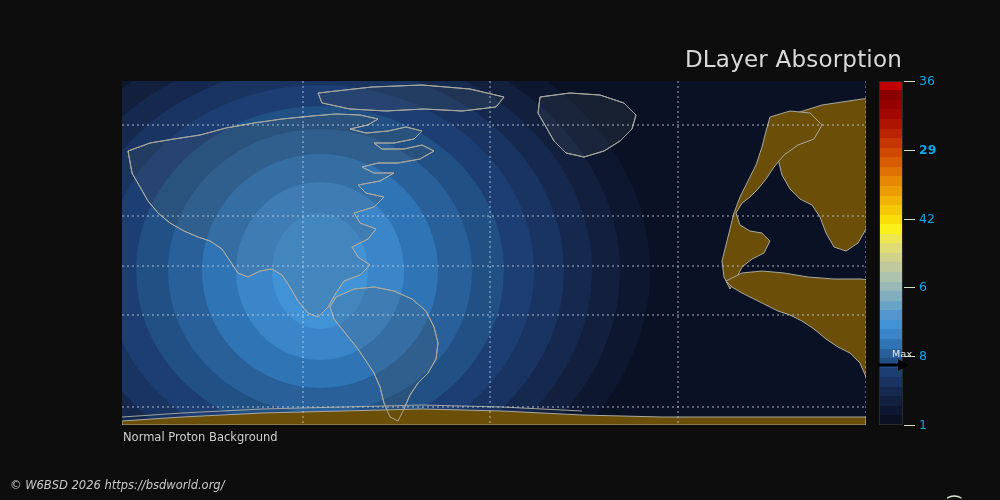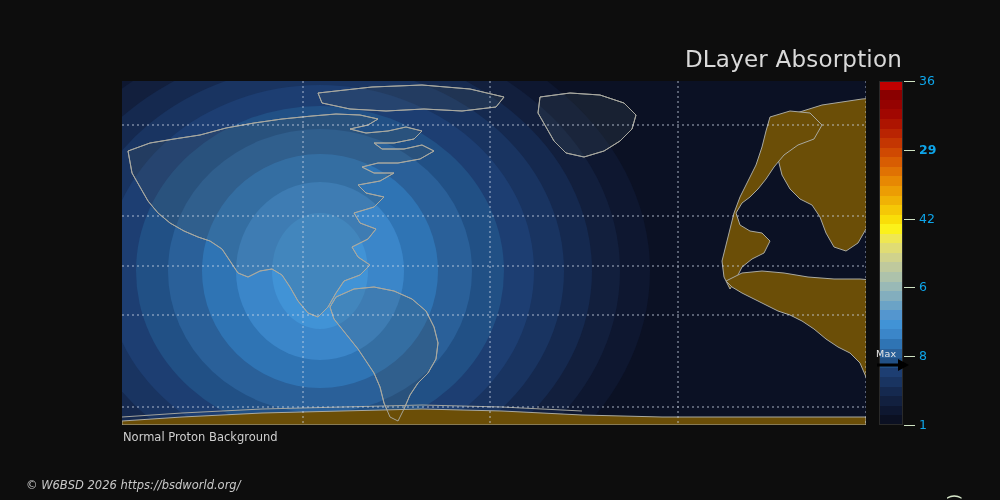--- a/index.html
+++ b/index.html
@@ -22,32 +22,32 @@
   #cbar-frame{position:absolute;inset:0;border:1px solid #2a2a2a;pointer-events:none;}
   .cb-tick{position:absolute;left:904px;width:11px;height:0;
            border-top:1.4px solid #cfe3c3;}
   .cb-lab{position:absolute;left:919px;color:#0ea5e9;font-size:12.5px;
           line-height:1;transform:translateY(-50%);white-space:nowrap;}
   #cbar-axis-label{position:absolute;left:0;top:0;color:#d7e8ca;font-size:16px;
           white-space:nowrap;transform-origin:0 0;}
   #cbar-axis-holder{position:absolute;left:944px;top:81px;width:24px;height:344px;}
 
   #maxmark{position:absolute;left:876px;top:348px;width:34px;height:26px;}
-  #maxmark .mx-txt{position:absolute;left:0;top:0;color:#e9e9e9;font-size:9.5px;
+  #maxmark .mx-txt{position:absolute;left:16px;top:0;color:#e9e9e9;font-size:9.5px;
         line-height:11px;letter-spacing:.2px;text-align:center;}
   #maxmark svg{position:absolute;left:0;top:10px;}
 
   
   .note{position:absolute;color:#cfcfcf;font-size:11.5px;white-space:nowrap;}
   #note-proton{left:123px;top:430px;}
   #note-xray{left:123px;top:444px;}
   #stamp{position:absolute;right:135px;top:434px;color:#cfcfcf;font-size:11.5px;
          white-space:nowrap;}
   #copyright{position:absolute;left:10px;top:478px;color:#c9c9c9;font-size:11.5px;
-             font-style:italic;white-space:nowrap;margin-left:16px;}
+             font-style:italic;white-space:nowrap;}
 </style>
 </head>
 <body>
 
 <div id="root">
 
   <div id="title">DLayer Absorption</div>
 
   <div id="map-panel">
     <svg id="map-svg" viewBox="0 0 744 344" preserveAspectRatio="none">

